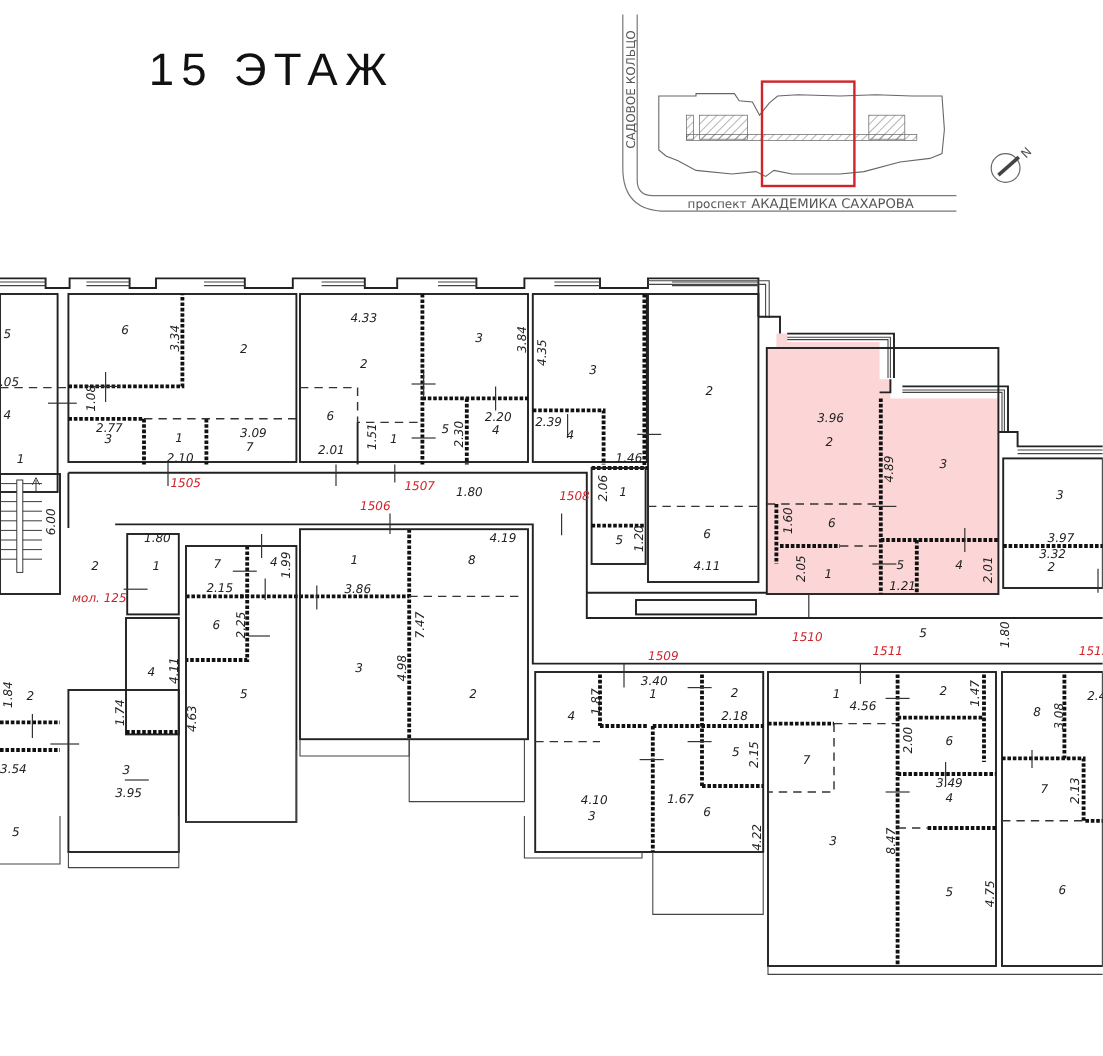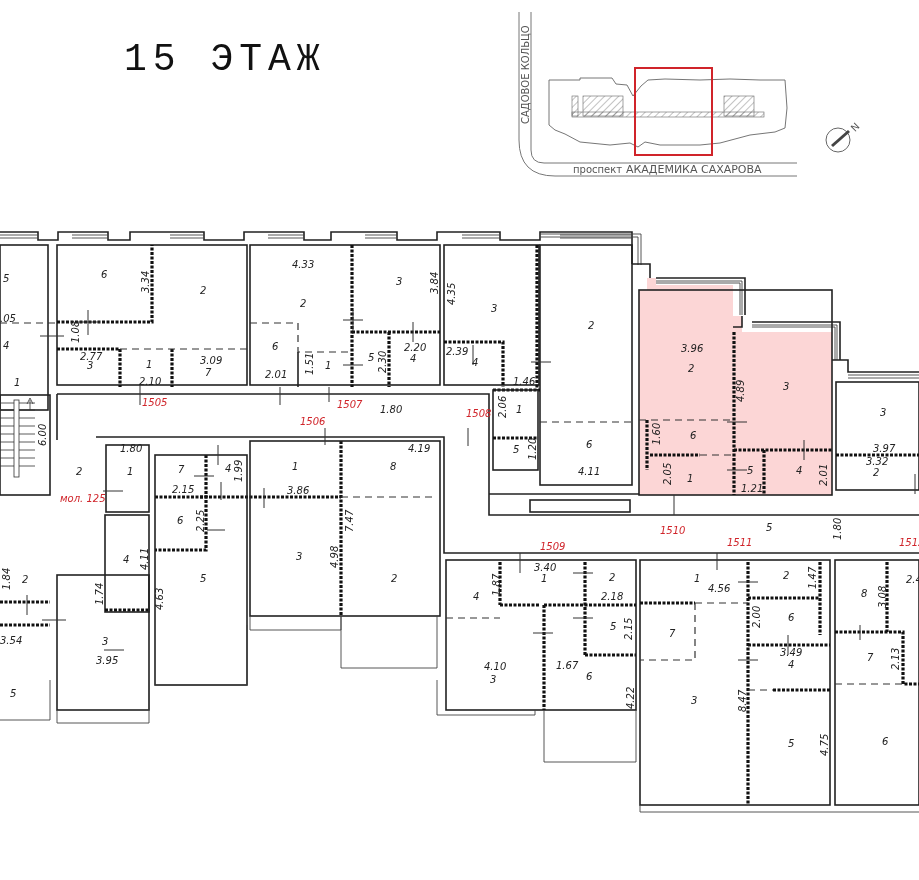--- a/index.html
+++ b/index.html
@@ -1,17 +1,17 @@
 <!DOCTYPE html>
 <html><head>
 <meta charset="utf-8">
 <style>
   html, body { margin:0; padding:0; background:#ffffff; }
   body { width:919px; height:880px; position:relative; overflow:hidden; font-family:"DejaVu Sans", sans-serif; }
-  .title { position:absolute; left:124px; top:38px; font-family:Liberation Mono, monospace; font-size:38px; letter-spacing:6px; color:#111; font-weight:normal; }
+  .title { position:absolute; left:124px; top:38px; font-family:Liberation Sans, sans-serif; font-size:38px; letter-spacing:6px; color:#111; font-weight:normal; }
   svg { position:absolute; left:0; top:0; }
   .w { fill:none; stroke:#222; stroke-width:1.6; }
   .wt { fill:none; stroke:#111; stroke-width:3.2; stroke-dasharray:3 1.5; }
   .dash { fill:none; stroke:#333; stroke-width:1.2; stroke-dasharray:7 5; }
   .win { fill:none; stroke:#444; stroke-width:0.9; }
   .lbl { font-family:"DejaVu Sans", sans-serif; font-style:italic; font-size:10px; fill:#222; }
   .num { font-family:"DejaVu Sans", sans-serif; font-style:italic; font-size:10px; fill:#222; }
   .red { font-family:"DejaVu Sans", sans-serif; font-style:italic; font-size:10px; fill:#d0242a; }
   .key { font-family:"DejaVu Sans", sans-serif; font-size:10px; fill:#555; }
   .cross { stroke:#333; stroke-width:1; }

